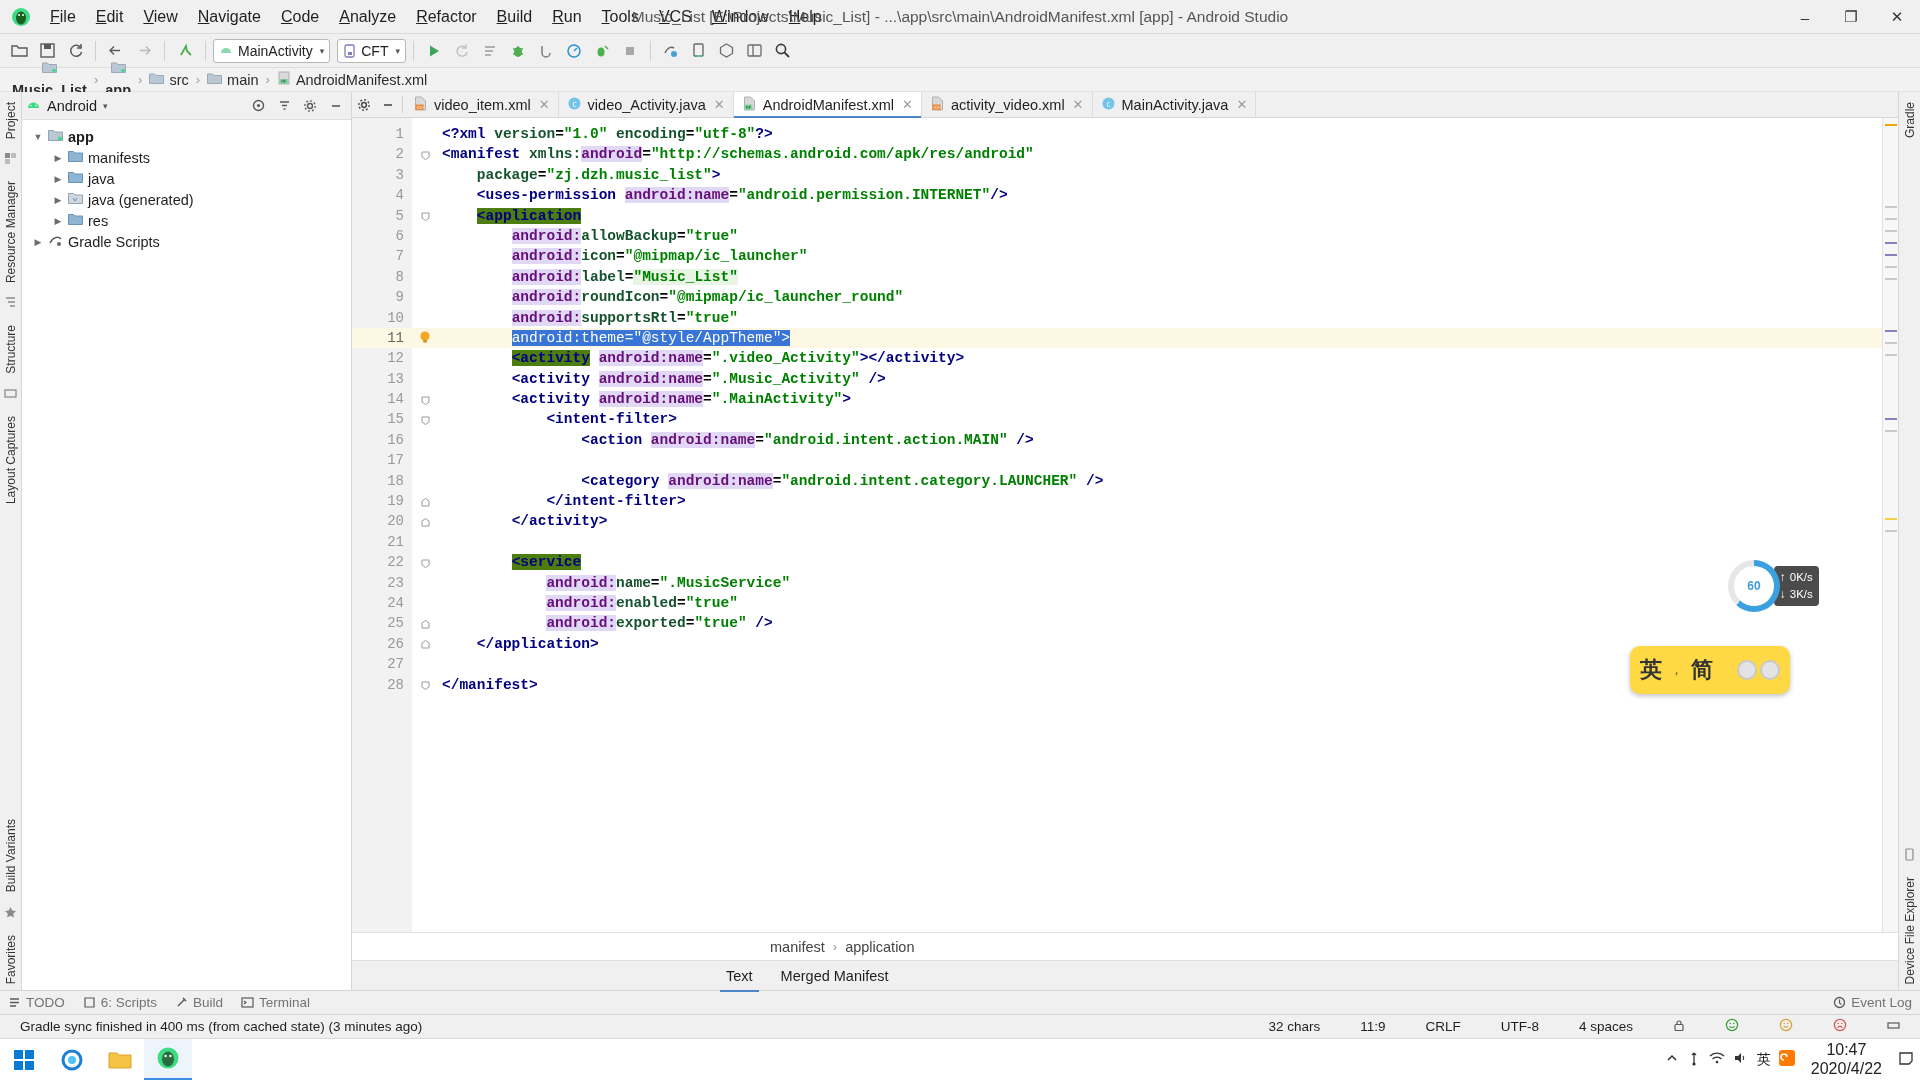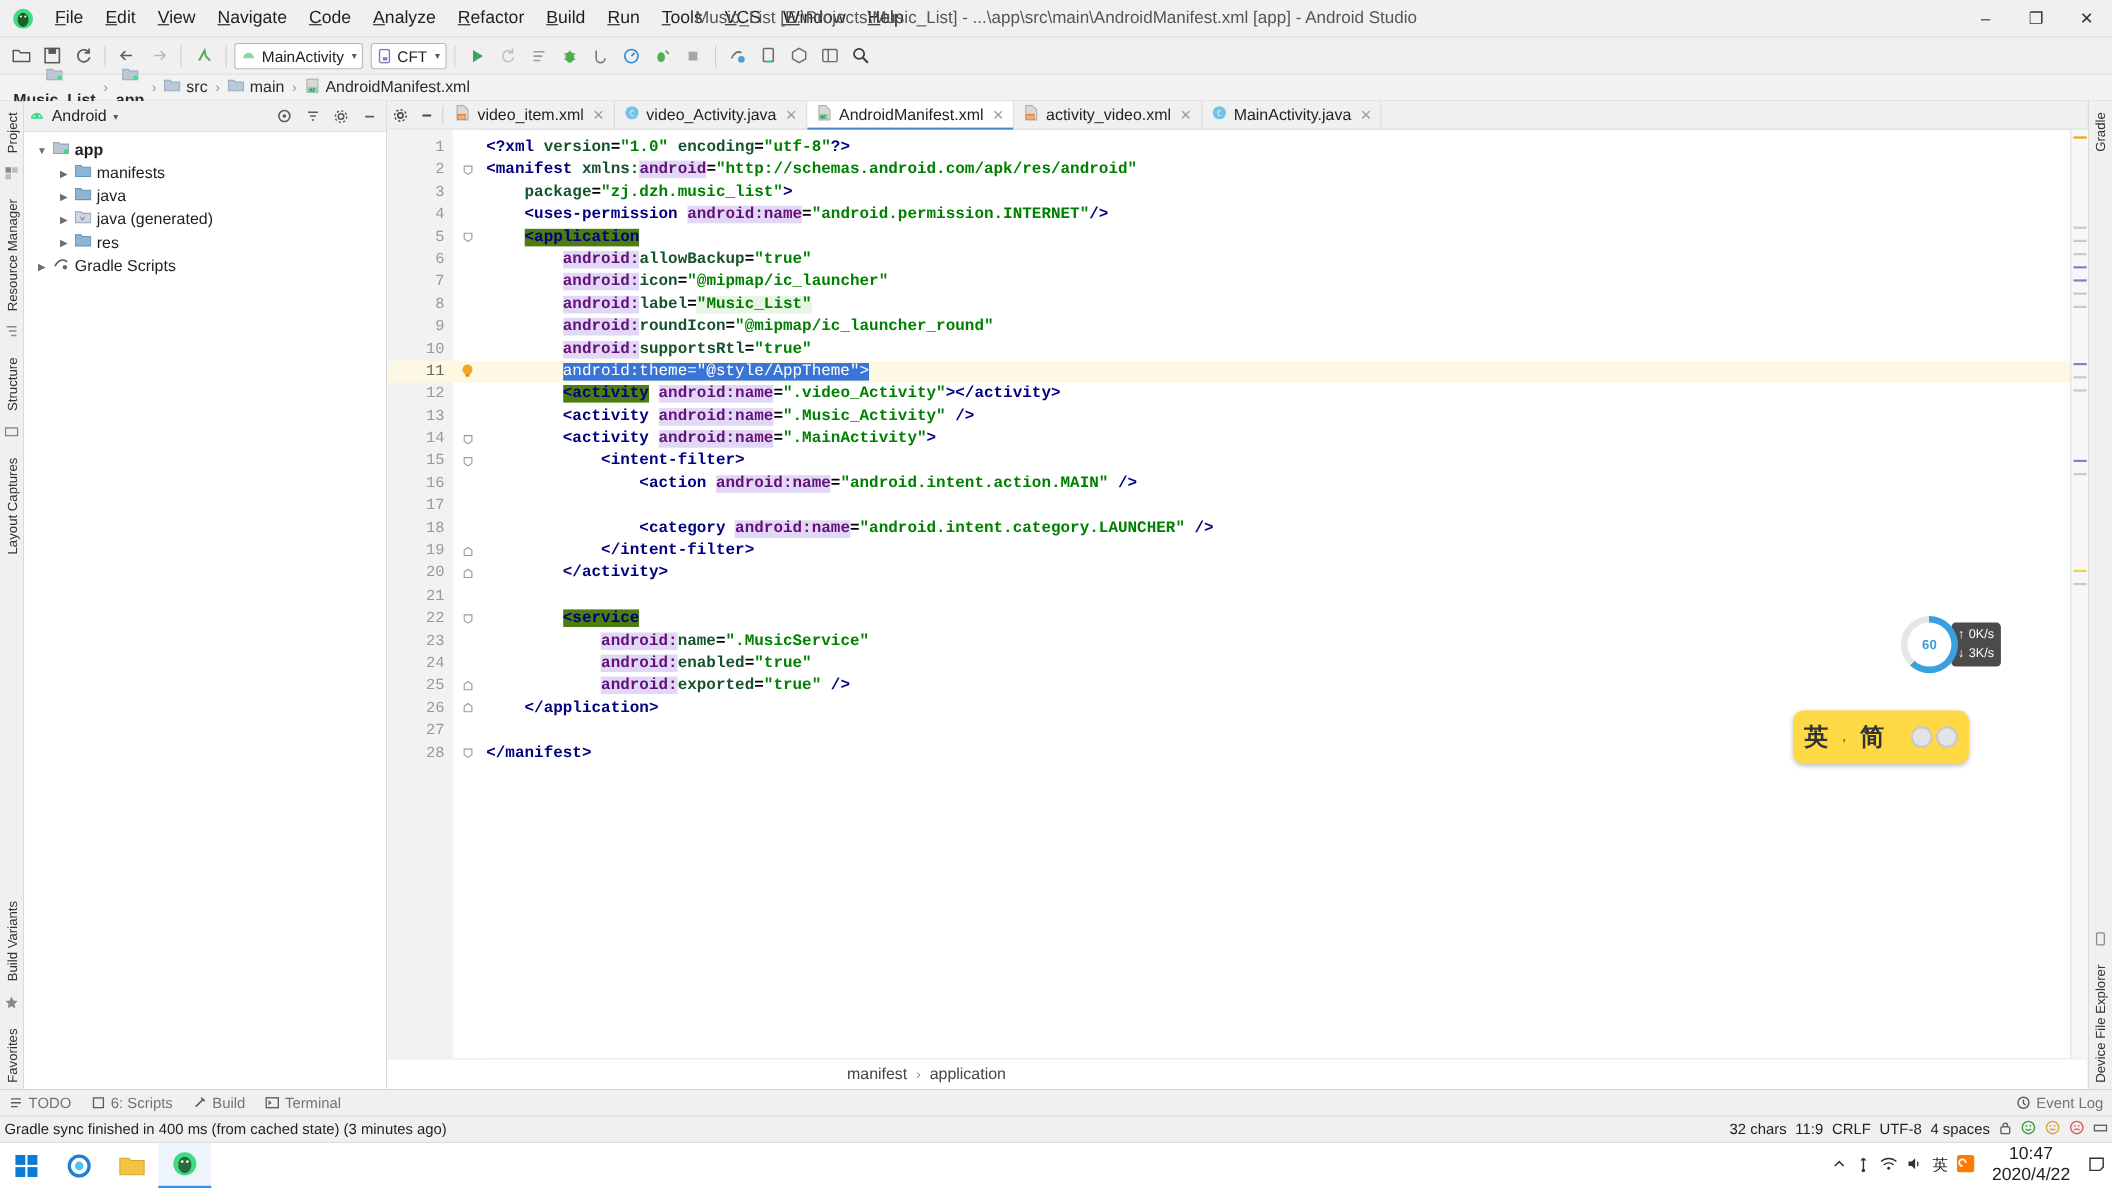--- a/index.html
+++ b/index.html
@@ -113,21 +113,21 @@
   
   .twbar { height:24px; background:#f0f0f0; border-top:1px solid #d6d6d6;
     display:flex; align-items:center; gap:18px; padding:0 8px; font-size:13.5px; color:#737373; flex:none; }
   .twbar .sp { flex:1; }
   .twitem { display:flex; align-items:center; gap:5px; }
 
   
   .status { height:24px; background:#f0f0f0; border-top:1px solid #d6d6d6;
     display:flex; align-items:center; font-size:13.5px; color:#1f1f1f; flex:none; }
   .status .sp { flex:1; }
-  .st { padding:0 4px; white-space:nowrap; }
+  .st { padding:0 20px; white-space:nowrap; }
 
   
   .taskbar { height:42px; background:#ffffff; border-top:1px solid #dadada; display:flex;
     align-items:center; flex:none; }
   .tbtn { width:48px; height:42px; display:flex; align-items:center; justify-content:center; }
   .tbtn.act { border-bottom:3px solid #3a8ee6; background:#eef4fb; }
   .tray { margin-left:auto; display:flex; align-items:center; gap:8px; padding-right:6px; font-size:13px; color:#222;}
   .clock { text-align:center; line-height:1.15; font-size:16px; padding:0 8px; }
 
   
@@ -635,20 +635,24 @@
               <rect x="5" y="10" width="4" height="2.4" rx="1" fill="#d4900f"></rect>
             </svg></div>
         </div>
 
       <div class="subcrumb" id="subcrumb">
           <span>manifest</span>
           <span class="crumb-sep">›</span>
           <span>application</span>
         </div>
 
+      <div class="subtabs" id="subtabs">
+          <div class="subtab active">Text</div>
+          <div class="subtab">Merged Manifest</div>
+        </div>
     </div>
 
     <div class="rrail">
       <div class="rail-lbl">Gradle</div>
       <div class="rail-spacer"></div>
       <div class="rail-icn">
         <svg width="13" height="13" viewBox="0 0 13 13">
             <rect x="3" y="1" width="7" height="11" rx="1" fill="none" stroke="#8a8a8a" stroke-width="1.2"></rect>
           </svg></div>
       <div class="rail-lbl">Device File Explorer</div>

